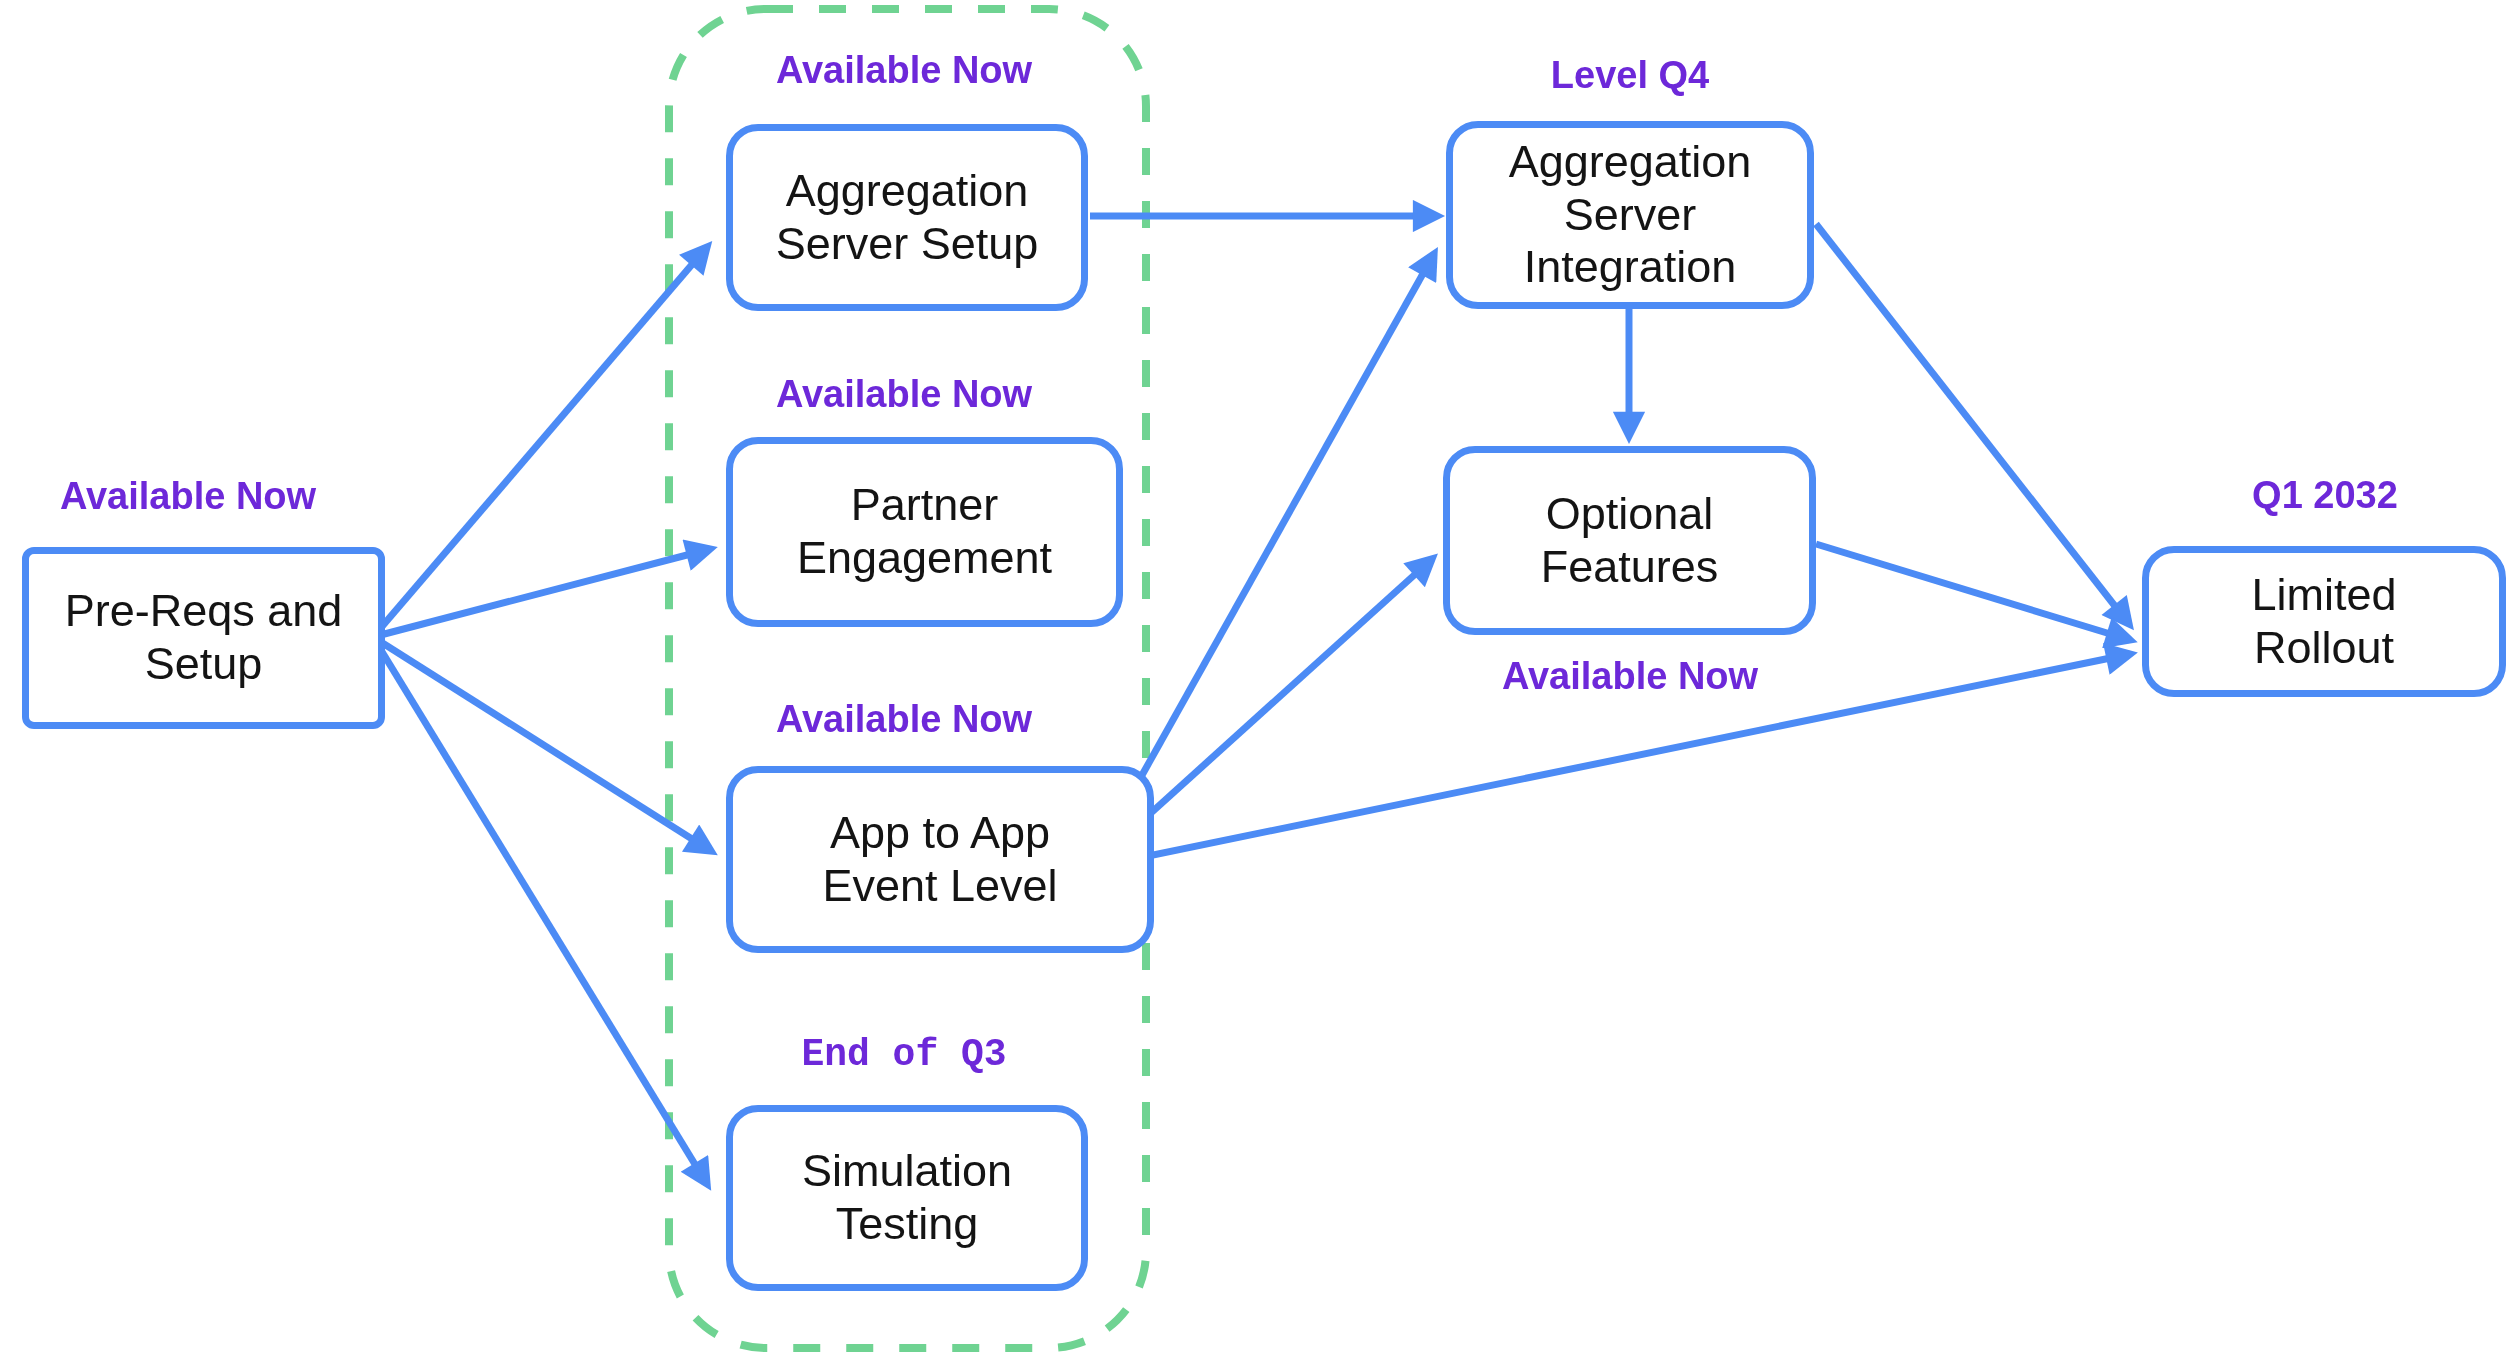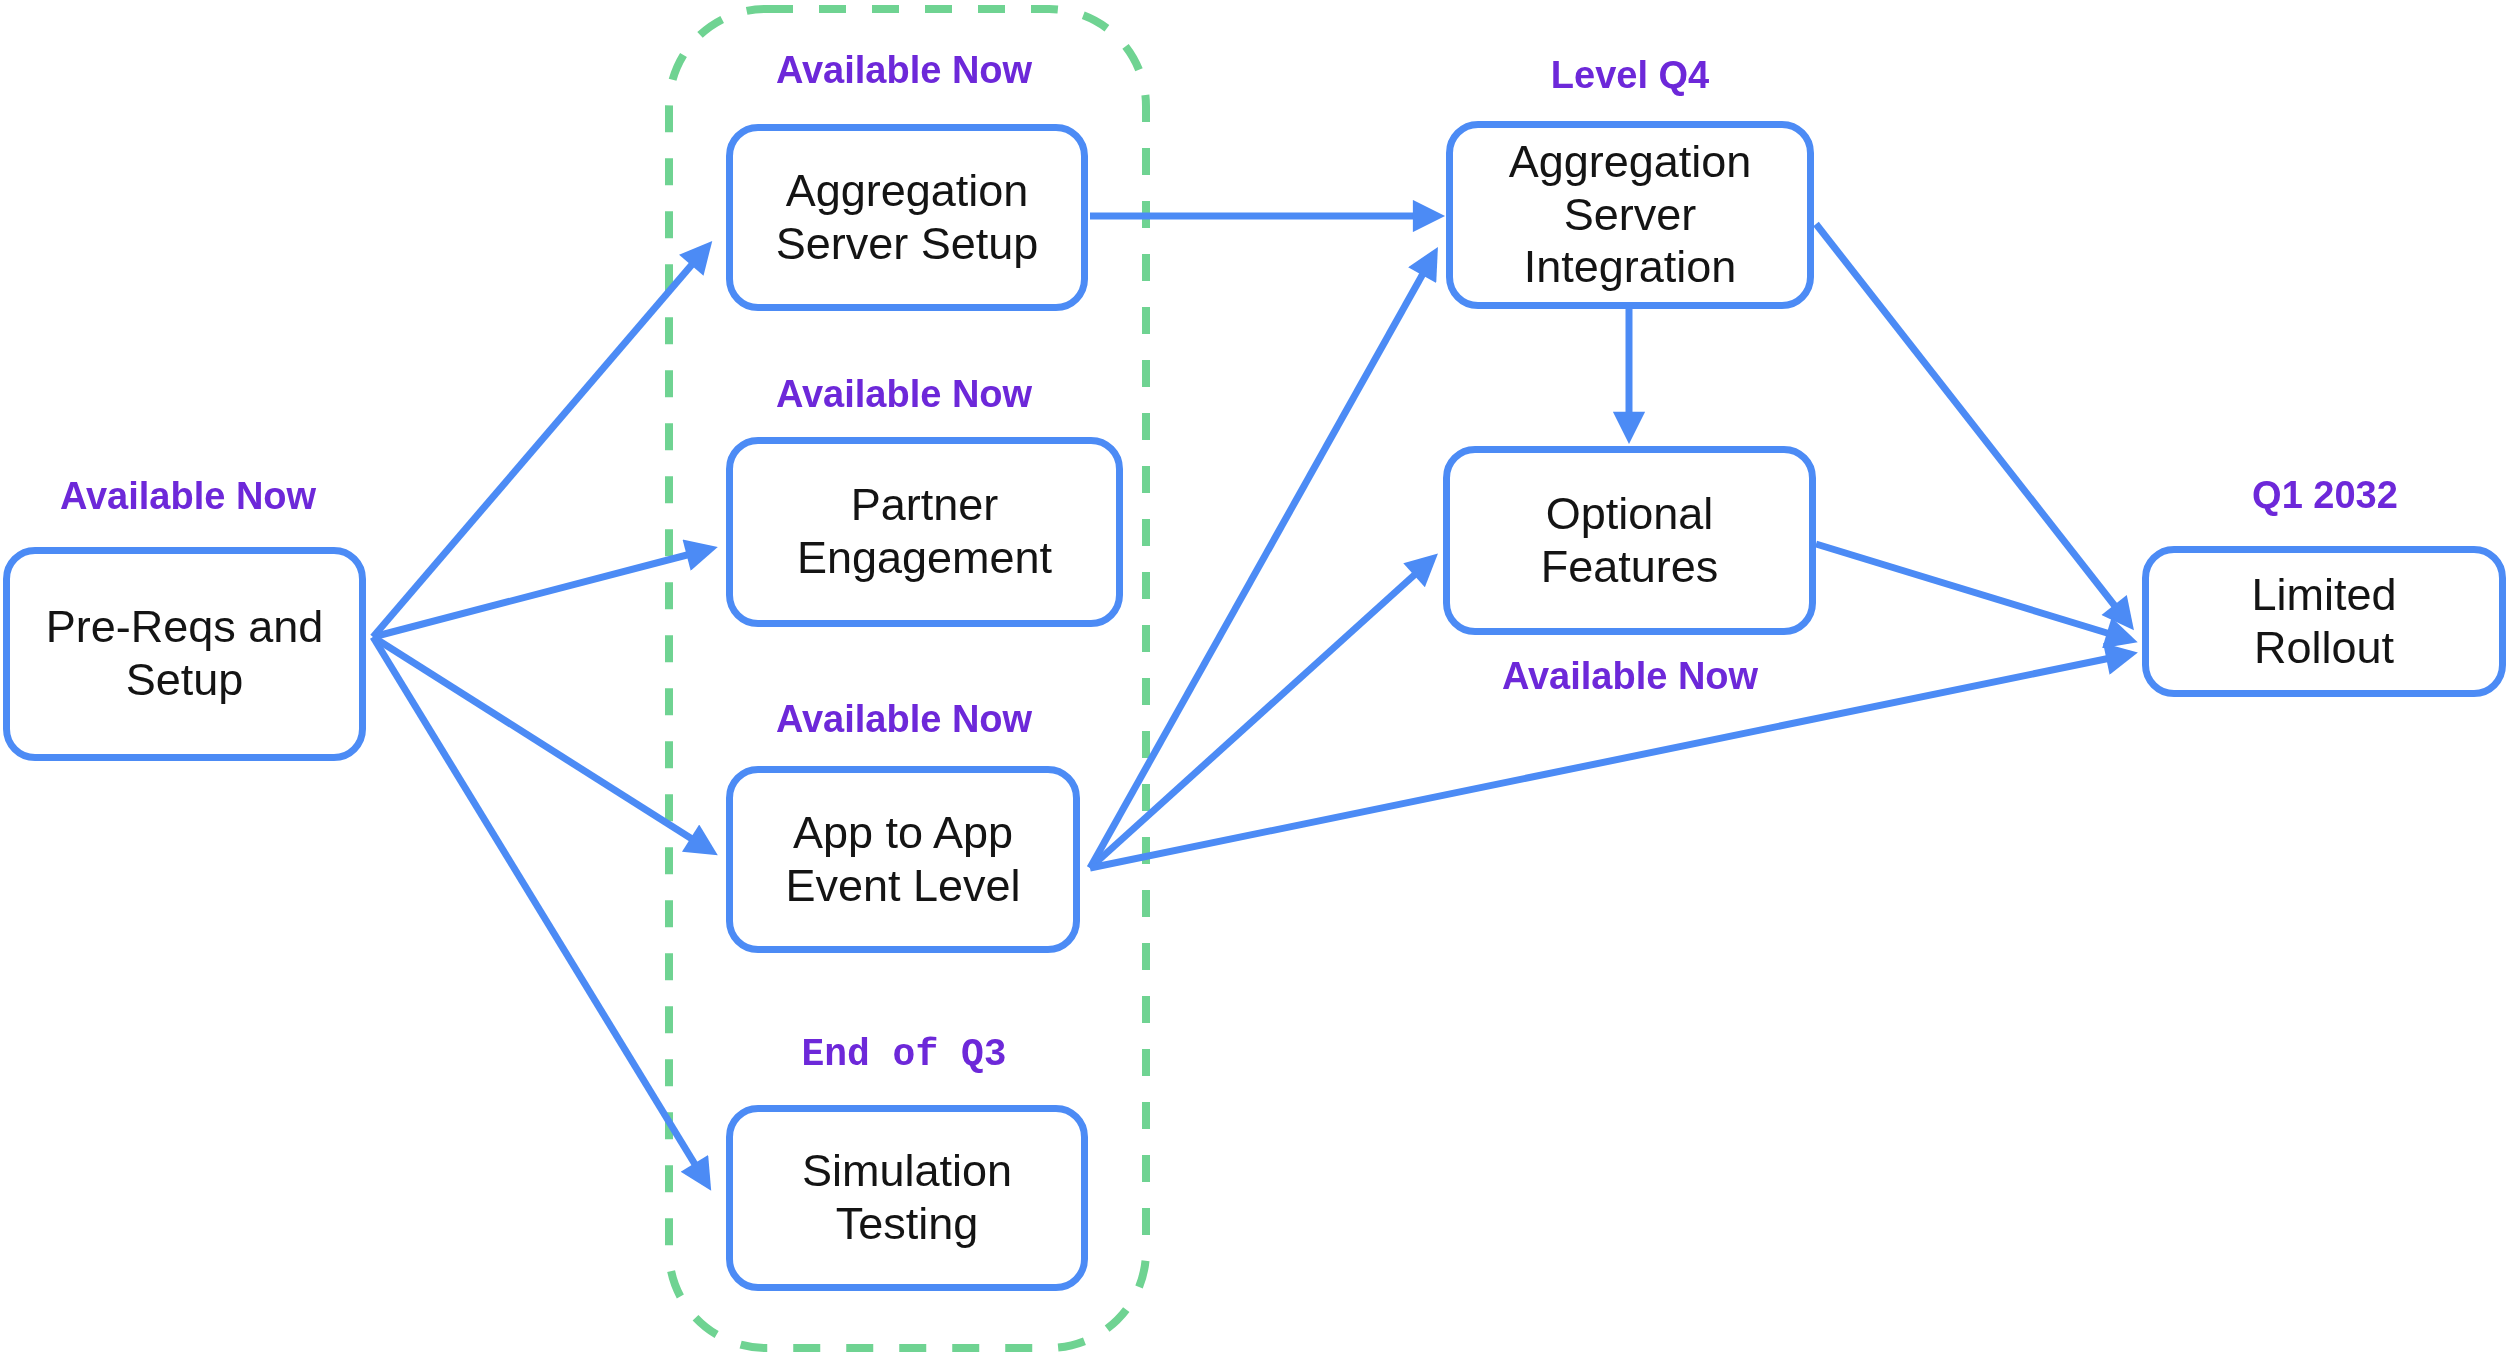--- a/index.html
+++ b/index.html
@@ -81,36 +81,36 @@
 
   <div class="status-label" style="left:188px; top:477px;">Available Now</div>
   <div class="status-label" style="left:904px; top:51px;">Available Now</div>
   <div class="status-label" style="left:904px; top:375px;">Available Now</div>
   <div class="status-label" style="left:904px; top:700px;">Available Now</div>
   <div class="status-label" style="left:904px; top:1036px;font-family:Liberation Mono, monospace;">End of Q3</div>
   <div class="status-label" style="left:1630px; top:56px;">Level Q4</div>
   <div class="status-label" style="left:1630px; top:657px;">Available Now</div>
   <div class="status-label" style="left:2325px; top:476px;">Q1 2032</div>
 
-  <div class="node" style="left:3px; top:547px; width:363px; height:214px;">
+  <div class="node" style="left:22px; top:547px; width:363px; height:182px;border-radius:12px;">
     <span class="node-label">Pre-Reqs and
 Setup</span>
   </div>
 
   <div class="node" style="left:726px; top:124px; width:362px; height:187px;">
     <span class="node-label">Aggregation
 Server Setup</span>
   </div>
 
   <div class="node" style="left:726px; top:429px; width:397px; height:190px;margin-top:8px;">
     <span class="node-label">Partner
 Engagement</span>
   </div>
 
-  <div class="node" style="left:726px; top:766px; width:354px; height:187px;">
+  <div class="node" style="left:726px; top:766px; width:428px; height:187px;">
     <span class="node-label">App to App
 Event Level</span>
   </div>
 
   <div class="node" style="left:726px; top:1105px; width:362px; height:186px;">
     <span class="node-label">Simulation
 Testing</span>
   </div>
 
   <div class="node" style="left:1446px; top:121px; width:368px; height:188px;">

